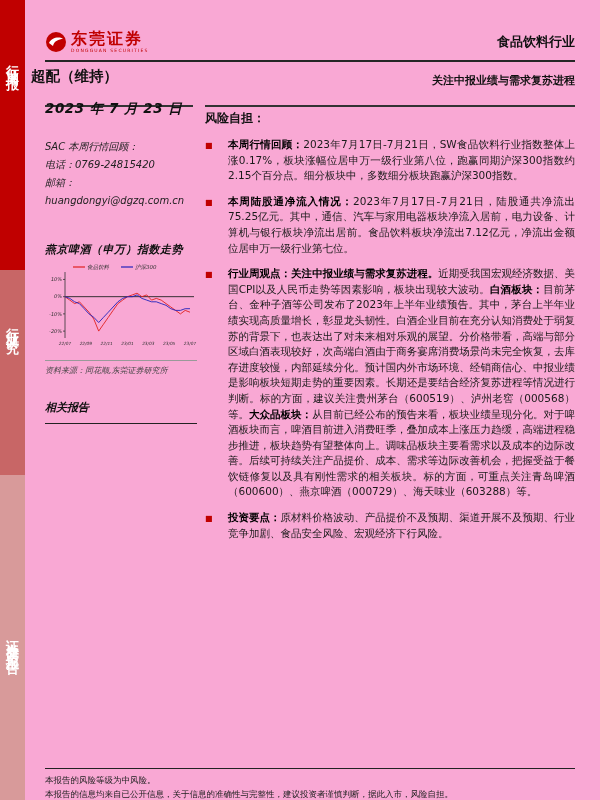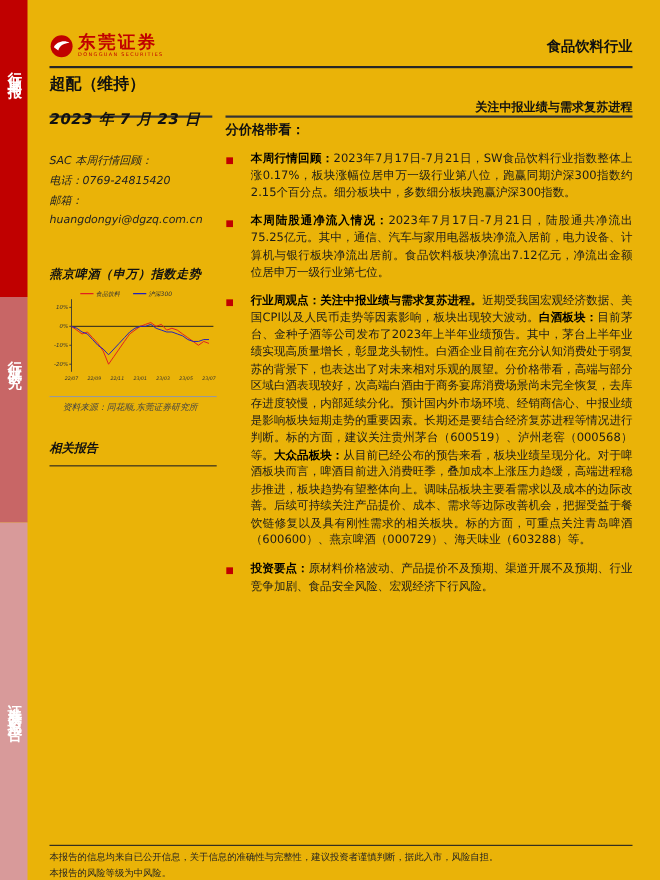--- a/index.html
+++ b/index.html
@@ -1,53 +1,53 @@
 <!DOCTYPE html>
 <html><head>
 <meta charset="utf-8">
 <style>
   * { margin:0; padding:0; box-sizing:border-box; }
   html,body { width:600px; height:800px; overflow:hidden; background:#fff;
     font-family:"DejaVu Sans","Liberation Sans",sans-serif; }
-  #page { position:relative; width:600px; height:800px; background:#eab308; }
+  #page { position:relative; width:600px; height:800px; background:#f9a8d4; }
 
   
   .side { position:absolute; left:0; top:0; width:25px; height:800px; }
   .side-seg { position:absolute; left:0; width:25px; display:flex; justify-content:center; }
   .side-label { writing-mode:vertical-rl; text-orientation:upright; color:#fff;
     font-weight:bold; font-size:13px; letter-spacing:4px; line-height:25px; }
 
   
   .brand-row { position:absolute; left:45px; top:26px; width:530px; height:32px;
     display:flex; align-items:center; justify-content:space-between; }
   .brand { display:flex; align-items:center; gap:4px; }
   .brand-txt { display:flex; flex-direction:column; line-height:1; }
   .brand-name { font-family:"DejaVu Serif","Liberation Serif",serif; font-weight:bold;
     font-size:16px; color:#c00000; letter-spacing:2px; }
   .brand-sub { font-size:4.5px; color:#c00000; letter-spacing:1.2px; margin-top:2px; }
   .industry { font-size:13px; font-weight:bold; color:#111; }
   .hr-thick { position:absolute; left:45px; top:60px; width:530px; height:2px; background:#262626; }
 
-  .title-row { position:absolute; left:45px; top:67px; width:530px; display:flex; }
+  .title-row { position:absolute; left:31px; top:67px; width:530px; display:flex; }
   .rating { width:160px; font-size:14.5px; font-weight:bold; color:#111; }
   .report-title { width:370px; font-size:14.5px; font-weight:bold; color:#111; letter-spacing:0; }
-  .subtitle { position:absolute; left:205px; top:90px; width:370px; text-align:right;
+  .subtitle { position:absolute; left:205px; top:73px; width:370px; text-align:right;
     font-size:11px; font-weight:bold; color:#111; }
   .hr-left  { position:absolute; left:45px;  top:105px; width:148px; height:1.5px; background:#333; }
   .hr-right { position:absolute; left:205px; top:105px; width:370px; height:1.5px; background:#333; }
 
   
   .leftcol { position:absolute; left:45px; top:100px; width:152px; color:#111;font-style:italic; }
   .date { font-size:13.5px; font-weight:bold; letter-spacing:0.5px; }
   .analyst-block { margin-top:20px; font-size:10px; line-height:18px; color:#222; }
   .analyst-name { font-weight:bold; font-size:11px; color:#111; }
   .chart-block { margin-top:32px; }
   .chart-title { font-size:11px; font-weight:bold; color:#111; letter-spacing:0.5px; }
   .chart-box { margin-top:5px; border-bottom:1px solid #999; padding-bottom:2px; }
-  .chart-source { margin-top:4px; font-size:8px; color:#444;margin-left:12px; }
+  .chart-source { margin-top:4px; font-size:8px; color:#444; }
   .related { margin-top:24px; font-size:11px; font-weight:bold; color:#111;
     padding-bottom:8px; border-bottom:1.5px solid #222; width:152px; }
 
   
   .maincol { position:absolute; left:205px; top:110px; width:370px; color:#111; }
   .points-heading { font-size:12px; font-weight:bold; }
   .bullets { margin-top:10px; }
   .bullet { display:flex; margin-bottom:10px; }
   .bullet-marker { flex:0 0 23px; color:#c00000; font-size:8px; line-height:15.5px; padding-top:1px; }
   .bullet-text { flex:1; font-size:10.5px; line-height:15.6px; text-align:justify; color:#1a1a1a; }
@@ -131,21 +131,21 @@
             <text x="145" y="83" font-size="4.3" fill="#333" text-anchor="middle">23/07</text>
             <polyline points="20.0,34.7 24.8,38.1 29.6,41.6 34.4,39.8 39.2,45.0 44.0,50.2 48.8,57.1 53.7,69.1 58.5,62.2 63.3,55.3 68.1,48.4 72.9,41.6 77.7,38.1 82.5,34.7 87.3,32.9 92.1,31.2 96.9,34.7 101.7,32.9 106.5,38.1 111.3,36.4 116.2,38.1 121.0,41.6 125.8,45.0 130.6,48.4 135.4,51.9 140.2,48.4 145.0,50.2" fill="none" stroke="#e02020" stroke-width="0.9"></polyline>
             <polyline points="20.0,34.7 24.8,36.4 29.6,39.8 34.4,41.6 39.2,46.7 44.0,51.9 48.8,55.3 53.7,60.5 58.5,55.3 63.3,50.2 68.1,45.0 72.9,39.8 77.7,36.4 82.5,34.7 87.3,34.7 92.1,32.9 96.9,36.4 101.7,38.1 106.5,39.8 111.3,39.8 116.2,41.6 121.0,43.3 125.8,46.7 130.6,48.4 135.4,48.4 140.2,46.7 145.0,46.7" fill="none" stroke="#2222bb" stroke-width="0.9"></polyline>
           </svg></div>
       <div class="chart-source">资料来源：同花顺,东莞证券研究所</div>
     </div>
     <div class="related">相关报告</div>
   </div>
 
   <div class="maincol">
-    <div class="points-heading">分价格带看：</div>
+    <div class="points-heading">风险自担：</div>
     <div class="bullets" id="bullets">
         <div class="bullet">
           <span class="bullet-marker">■</span>
           <div class="bullet-text"><span class="b">本周行情回顾：</span><span>2023年7月17日-7月21日，SW食品饮料行业指数整体上涨0.17%，板块涨幅位居申万一级行业第八位，跑赢同期沪深300指数约2.15个百分点。细分板块中，多数细分板块跑赢沪深300指数。</span></div>
         </div>
         <div class="bullet">
           <span class="bullet-marker">■</span>
           <div class="bullet-text"><span class="b">本周陆股通净流入情况：</span><span>2023年7月17日-7月21日，陆股通共净流出75.25亿元。其中，通信、汽车与家用电器板块净流入居前，电力设备、计算机与银行板块净流出居前。食品饮料板块净流出7.12亿元，净流出金额位居申万一级行业第七位。</span></div>
         </div>
         <div class="bullet">
@@ -153,17 +153,17 @@
           <div class="bullet-text"><span class="b">行业周观点：关注中报业绩与需求复苏进程。</span><span>近期受我国宏观经济数据、美国CPI以及人民币走势等因素影响，板块出现较大波动。</span><span class="b">白酒板块：</span><span>目前茅台、金种子酒等公司发布了2023年上半年业绩预告。其中，茅台上半年业绩实现高质量增长，彰显龙头韧性。白酒企业目前在充分认知消费处于弱复苏的背景下，也表达出了对未来相对乐观的展望。分价格带看，高端与部分区域白酒表现较好，次高端白酒由于商务宴席消费场景尚未完全恢复，去库存进度较慢，内部延续分化。预计国内外市场环境、经销商信心、中报业绩是影响板块短期走势的重要因素。长期还是要结合经济复苏进程等情况进行判断。标的方面，建议关注贵州茅台（600519）、泸州老窖（000568）等。</span><span class="b">大众品板块：</span><span>从目前已经公布的预告来看，板块业绩呈现分化。对于啤酒板块而言，啤酒目前进入消费旺季，叠加成本上涨压力趋缓，高端进程稳步推进，板块趋势有望整体向上。调味品板块主要看需求以及成本的边际改善。后续可持续关注产品提价、成本、需求等边际改善机会，把握受益于餐饮链修复以及具有刚性需求的相关板块。标的方面，可重点关注青岛啤酒（600600）、燕京啤酒（000729）、海天味业（603288）等。</span></div>
         </div>
         <div class="bullet">
           <span class="bullet-marker">■</span>
           <div class="bullet-text"><span class="b">投资要点：</span><span>原材料价格波动、产品提价不及预期、渠道开展不及预期、行业竞争加剧、食品安全风险、宏观经济下行风险。</span></div>
         </div>
       </div>
   </div>
 
   <div class="footer">
+    <div>本报告的风险等级为中风险。</div>
     <div>本报告的信息均来自已公开信息，关于信息的准确性与完整性，建议投资者谨慎判断，据此入市，风险自担。</div>
-    <div>本报告的风险等级为中风险。</div>
   </div>
 
 </div>
 
 </body></html>

